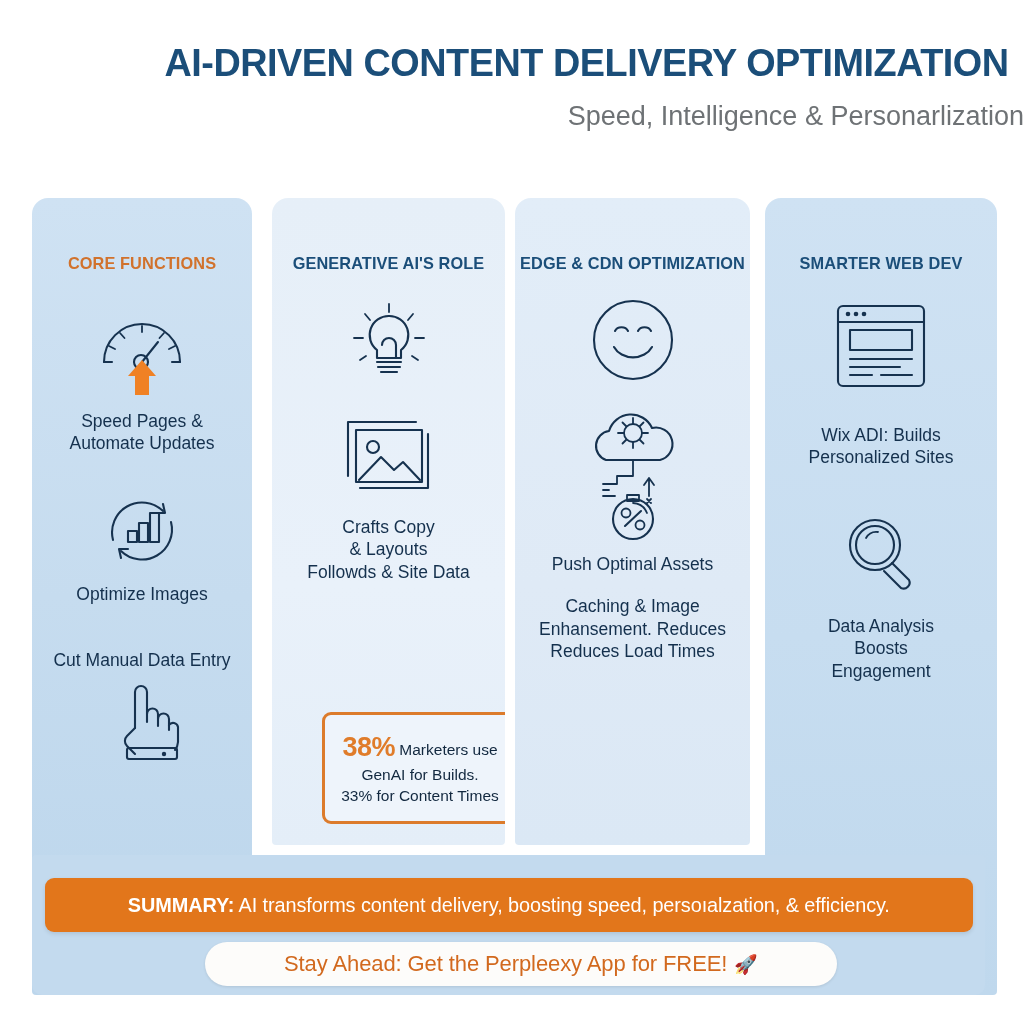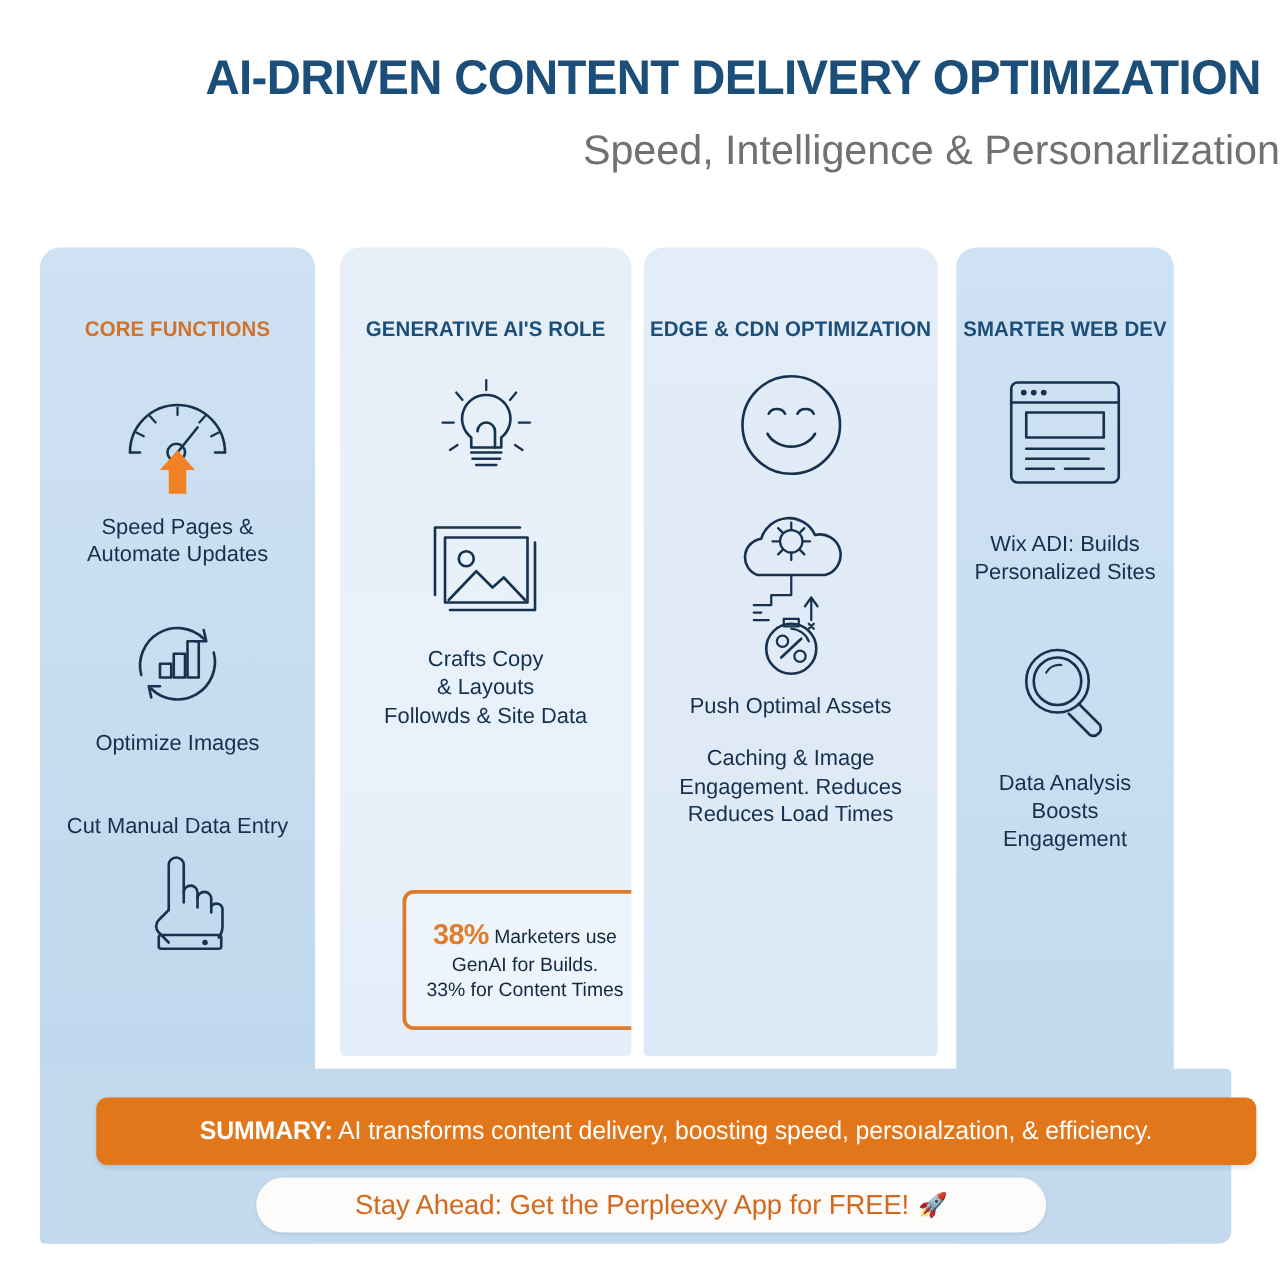--- a/index.html
+++ b/index.html
@@ -32,21 +32,21 @@
     font-size: 39px;
     font-weight: bold;
     letter-spacing: -0.5px;
     color: #1B4E79;
     line-height: 1.1;
     margin: 0;
     transform: scaleX(0.97);
   }
   .subtitle {
     margin-top: 16px;
-    font-size: 33px;
+    font-size: 27px;
     color: #6E7275;
     font-weight: 400;
     letter-spacing: 0px;
   }
 
   
   .columns {
     position: absolute;
     left: 32px;
     top: 198px;
@@ -65,21 +65,21 @@
   }
   .col-2 {
     left: 240px; width: 233px; height: 647px;
     background: linear-gradient(180deg, #e6eff8 0%, #e9f1fa 60%, #e4eef8 100%);
   }
   .col-3 {
     left: 483px; width: 235px; height: 647px;
     background: linear-gradient(180deg, #e2edf8 0%, #dfeaf6 60%, #dbe8f5 100%);
   }
   .col-4 {
-    left: 733px; width: 174px; height: 797px;
+    left: 733px; width: 232px; height: 797px;
     background: linear-gradient(180deg, #cfe2f3 0%, #c7ddf0 55%, #bfd8ed 100%);
   }
 
   .col-head {
     text-align: center;
     font-size: 17px;
     font-weight: bold;
     letter-spacing: 0.1px;
     margin-top: 56px;
     color: #1B4E79;
@@ -116,21 +116,21 @@
     justify-content: center;
   }
   .statbox-inner {
     text-align: center;
     line-height: 1.3;
     font-size: 15.5px;
     color: #12283f;
     padding: 0 6px;
   }
   .statbig {
-    font-size: 23px;
+    font-size: 27px;
     font-weight: bold;
     color: #E07C2A;
     vertical-align: -1px;
     letter-spacing: -0.5px;
   }
 
   
   .bottom-panel {
     position: absolute;
     left: 32px;
@@ -145,21 +145,20 @@
     left: 45px;
     top: 878px;
     width: 928px;
     height: 54px;
     background: #E2761B;
     border-radius: 9px;
     display: flex;
     align-items: center;
     justify-content: center;
     box-shadow: 0 2px 4px rgba(0,0,0,0.10);
-    margin-left: 32px;
   }
   .summary-text {
     color: #ffffff;
     font-size: 20.5px;
     letter-spacing: -0.1px;
     transform: scaleX(0.97);
     white-space: nowrap;
   }
   .summary-text b { font-weight: bold; }
 
@@ -316,21 +315,21 @@
           <circle class="ln-thin" cx="67" cy="125" r="4.5"></circle>
         </svg>
       </div>
 
       <div class="caption" style="margin-top:8px;">
         <div>Push Optimal Assets</div>
       </div>
 
       <div class="caption" style="margin-top:20px;">
         <div>Caching &amp; Image</div>
-        <div>Engagement. Reduces</div>
+        <div>Enhansement. Reduces</div>
         <div>Reduces Load Times</div>
       </div>
     </div>
 
     <div class="col col-4">
       <div class="col-head">SMARTER WEB DEV</div>
 
       <div class="icon-wrap" style="margin-top:24px;">
         <svg width="110" height="96" viewBox="0 0 110 96">
           <rect class="ln" x="12" y="8" width="86" height="80" rx="5"></rect>

